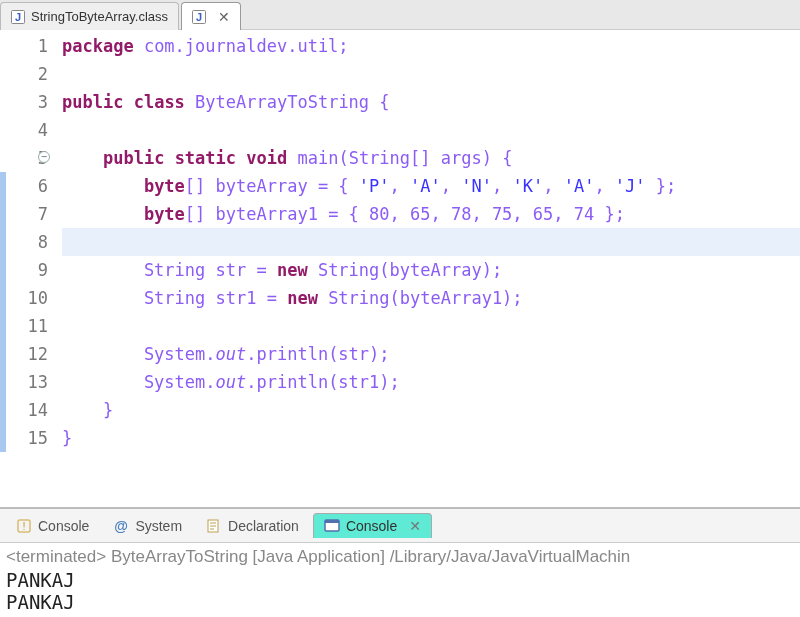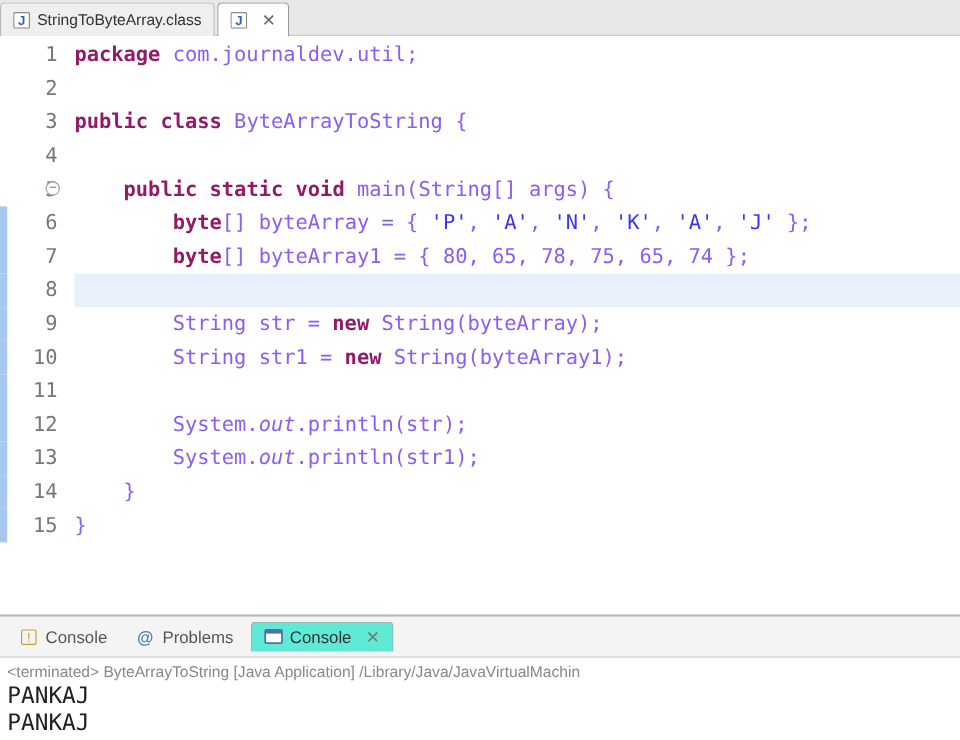--- a/index.html
+++ b/index.html
@@ -136,21 +136,21 @@
     .btab .bicon {
       width: 16px; height: 16px;
       display: flex; align-items: center; justify-content: center;
     }
     .console-body {
       padding: 4px 6px;
       font-size: 14px;
       font-family: -apple-system, sans-serif;
       color: #555;
     }
-    .console-status { color: #888; font-size: 13px; margin-bottom: 2px; }
+    .console-status { color: #888; font-size: 17px; margin-bottom: 2px; }
     .console-out {
       font-family: "Monaco","Menlo",monospace;
       color: #222;
       font-size: 19px;
       line-height: 22px;
     }
   </style>
 </head>
 <body>
 
@@ -206,21 +206,30 @@
           </svg>
         </span>
         <span>Console</span>
       </div>
       <div class="btab">
         <span class="bicon">
           <svg width="16" height="16" viewBox="0 0 16 16">
             <text x="8" y="13" text-anchor="middle" font-size="14" fill="#4a80c0" font-weight="bold">@</text>
           </svg>
         </span>
-        <span>Problems</span>
+        <span>System</span>
+      </div>
+      <div class="btab">
+        <span class="bicon">
+          <svg width="16" height="16" viewBox="0 0 16 16">
+            <rect x="2" y="2" width="10" height="12" fill="#fff" stroke="#c0a050"></rect>
+            <path d="M4 5h6M4 8h6M4 11h4" stroke="#c0a050"></path>
+          </svg>
+        </span>
+        <span>Declaration</span>
       </div>
       <div class="btab active">
         <span class="bicon">
           <svg width="16" height="16" viewBox="0 0 16 16">
             <rect x="1" y="2" width="14" height="11" rx="1" fill="#fff" stroke="#5070b0" stroke-width="1.5"></rect>
             <rect x="1" y="2" width="14" height="3" fill="#5070b0"></rect>
           </svg>
         </span>
         <span>Console</span>
         <span class="close" style="margin-left:6px;color:#777">✕</span>

